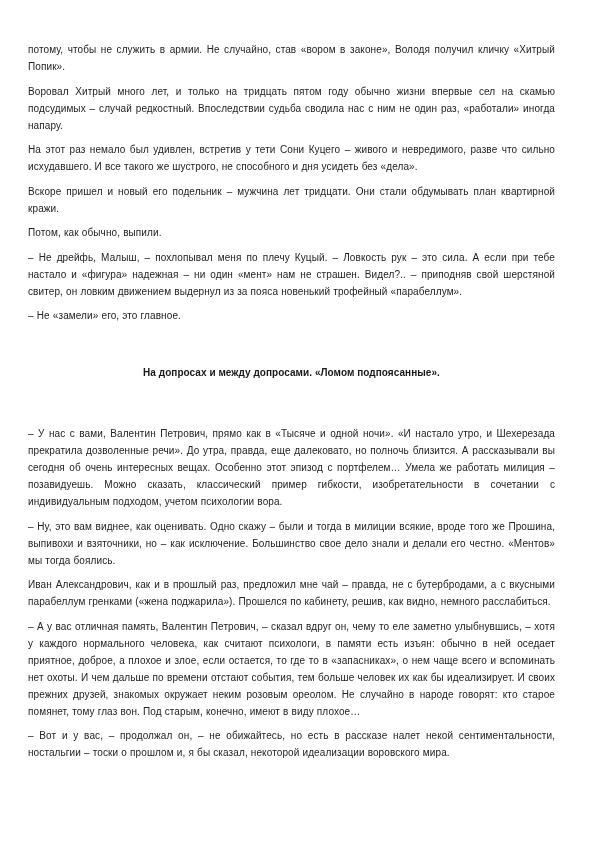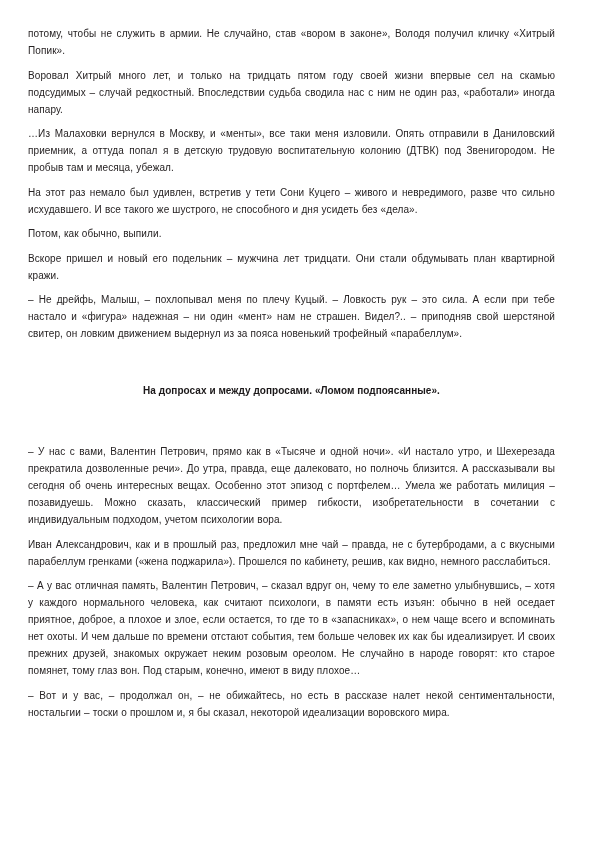--- a/index.html
+++ b/index.html
@@ -12,21 +12,21 @@
     width: 600px;
     height: 849px;
     font-family: "Liberation Sans", "DejaVu Sans", sans-serif;
     color: #231f20;
     overflow: hidden;
   }
   .page {
     box-sizing: border-box;
     width: 582px;
     height: 849px;
-    padding: 25px 27px 0 28px;
+    padding: 41px 27px 0 28px;
     background: #ffffff;
   }
   .para {
     margin: 0 0 7.5px 0;
     font-size: 10px;
     line-height: 17px;
     text-align: justify;
     text-justify: inter-word;
     letter-spacing: 0.01em;
     word-spacing: 0.02em;
@@ -54,32 +54,33 @@
     margin-top: 0;
   }
 </style>
 </head>
 <body>
 
 <div class="page">
 
   <div class="body-block">
     <p class="para">потому, чтобы не служить в армии. Не случайно, став «вором в законе», Володя получил кличку «Хитрый Попик».</p>
-    <p class="para">Воровал Хитрый много лет, и только на тридцать пятом году своей жизни впервые сел на скамью подсудимых – случай редкостный. Впоследствии судьба сводила нас с ним не один раз, «работали» иногда напару.</p>
-    <p class="para">…Из Малаховки вернулся в Москву, и «менты», все таки меня изловили. Опять отправили в Даниловский приемник, а оттуда попал я в детскую трудовую воспитательную колонию (ДТВК) под Звенигородом. Не пробыв там и месяца, убежал.</p>
+    <p class="para">Воровал Хитрый много лет, и только на тридцать пятом году обычно жизни впервые сел на скамью подсудимых – случай редкостный. Впоследствии судьба сводила нас с ним не один раз, «работали» иногда напару.</p>
     <p class="para">На этот раз немало был удивлен, встретив у тети Сони Куцего – живого и невредимого, разве что сильно исхудавшего. И все такого же шустрого, не способного и дня усидеть без «дела».</p>
+    <p class="para">Вскоре пришел и новый его подельник – мужчина лет тридцати. Они стали обдумывать план квартирной кражи.</p>
     <p class="para">Потом, как обычно, выпили.</p>
-    <p class="para">Вскоре пришел и новый его подельник – мужчина лет тридцати. Они стали обдумывать план квартирной кражи.</p>
     <p class="para">– Не дрейфь, Малыш, – похлопывал меня по плечу Куцый. – Ловкость рук – это сила. А если при тебе настало и «фигура» надежная – ни один «мент» нам не страшен. Видел?.. – приподняв свой шерстяной свитер, он ловким движением выдернул из за пояса новенький трофейный «парабеллум».</p>
+    <p class="para">– Не «замели» его, это главное.</p>
   </div>
 
   <div class="heading-block">
     <p class="section-heading">На допросах и между допросами. «Ломом подпоясанные».</p>
   </div>
 
   <div class="body-block">
     <p class="para">– У нас с вами, Валентин Петрович, прямо как в «Тысяче и одной ночи». «И настало утро, и Шехерезада прекратила дозволенные речи». До утра, правда, еще далековато, но полночь близится. А рассказывали вы сегодня об очень интересных вещах. Особенно этот эпизод с портфелем… Умела же работать милиция – позавидуешь. Можно сказать, классический пример гибкости, изобретательности в сочетании с индивидуальным подходом, учетом психологии вора.</p>
+    <p class="para">– Ну, это вам виднее, как оценивать. Одно скажу – были и тогда в милиции всякие, вроде того же Прошина, выпивохи и взяточники, но – как исключение. Большинство свое дело знали и делали его честно. «Ментов» мы тогда боялись.</p>
     <p class="para">Иван Александрович, как и в прошлый раз, предложил мне чай – правда, не с бутербродами, а с вкусными парабеллум гренками («жена поджарила»). Прошелся по кабинету, решив, как видно, немного расслабиться.</p>
     <p class="para">– А у вас отличная память, Валентин Петрович, – сказал вдруг он, чему то еле заметно улыбнувшись, – хотя у каждого нормального человека, как считают психологи, в памяти есть изъян: обычно в ней оседает приятное, доброе, а плохое и злое, если остается, то где то в «запасниках», о нем чаще всего и вспоминать нет охоты. И чем дальше по времени отстают события, тем больше человек их как бы идеализирует. И своих прежних друзей, знакомых окружает неким розовым ореолом. Не случайно в народе говорят: кто старое помянет, тому глаз вон. Под старым, конечно, имеют в виду плохое…</p>
     <p class="para">– Вот и у вас, – продолжал он, – не обижайтесь, но есть в рассказе налет некой сентиментальности, ностальгии – тоски о прошлом и, я бы сказал, некоторой идеализации воровского мира.</p>
   </div>
 
 </div>
 
 </body></html>

